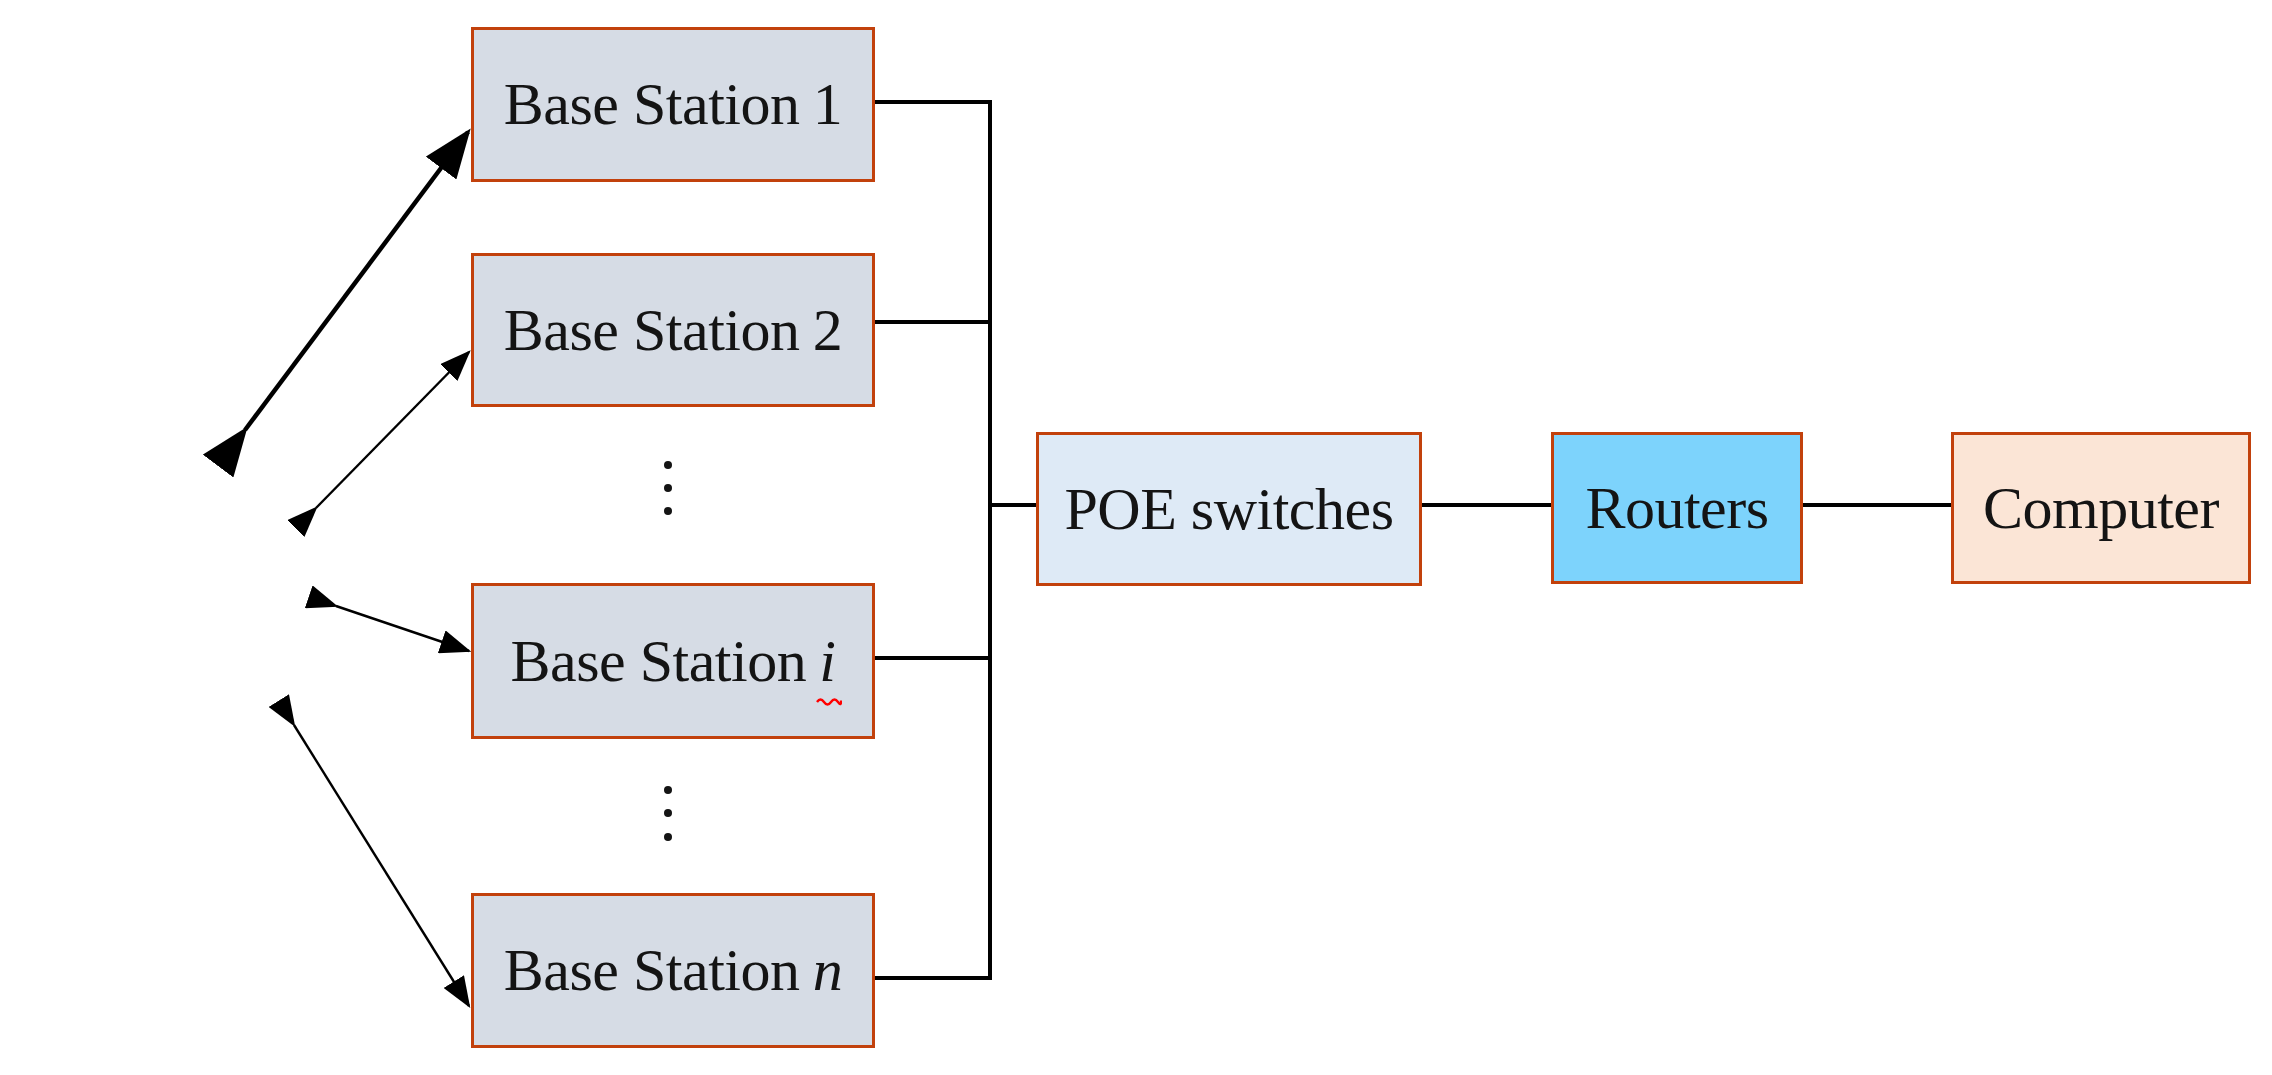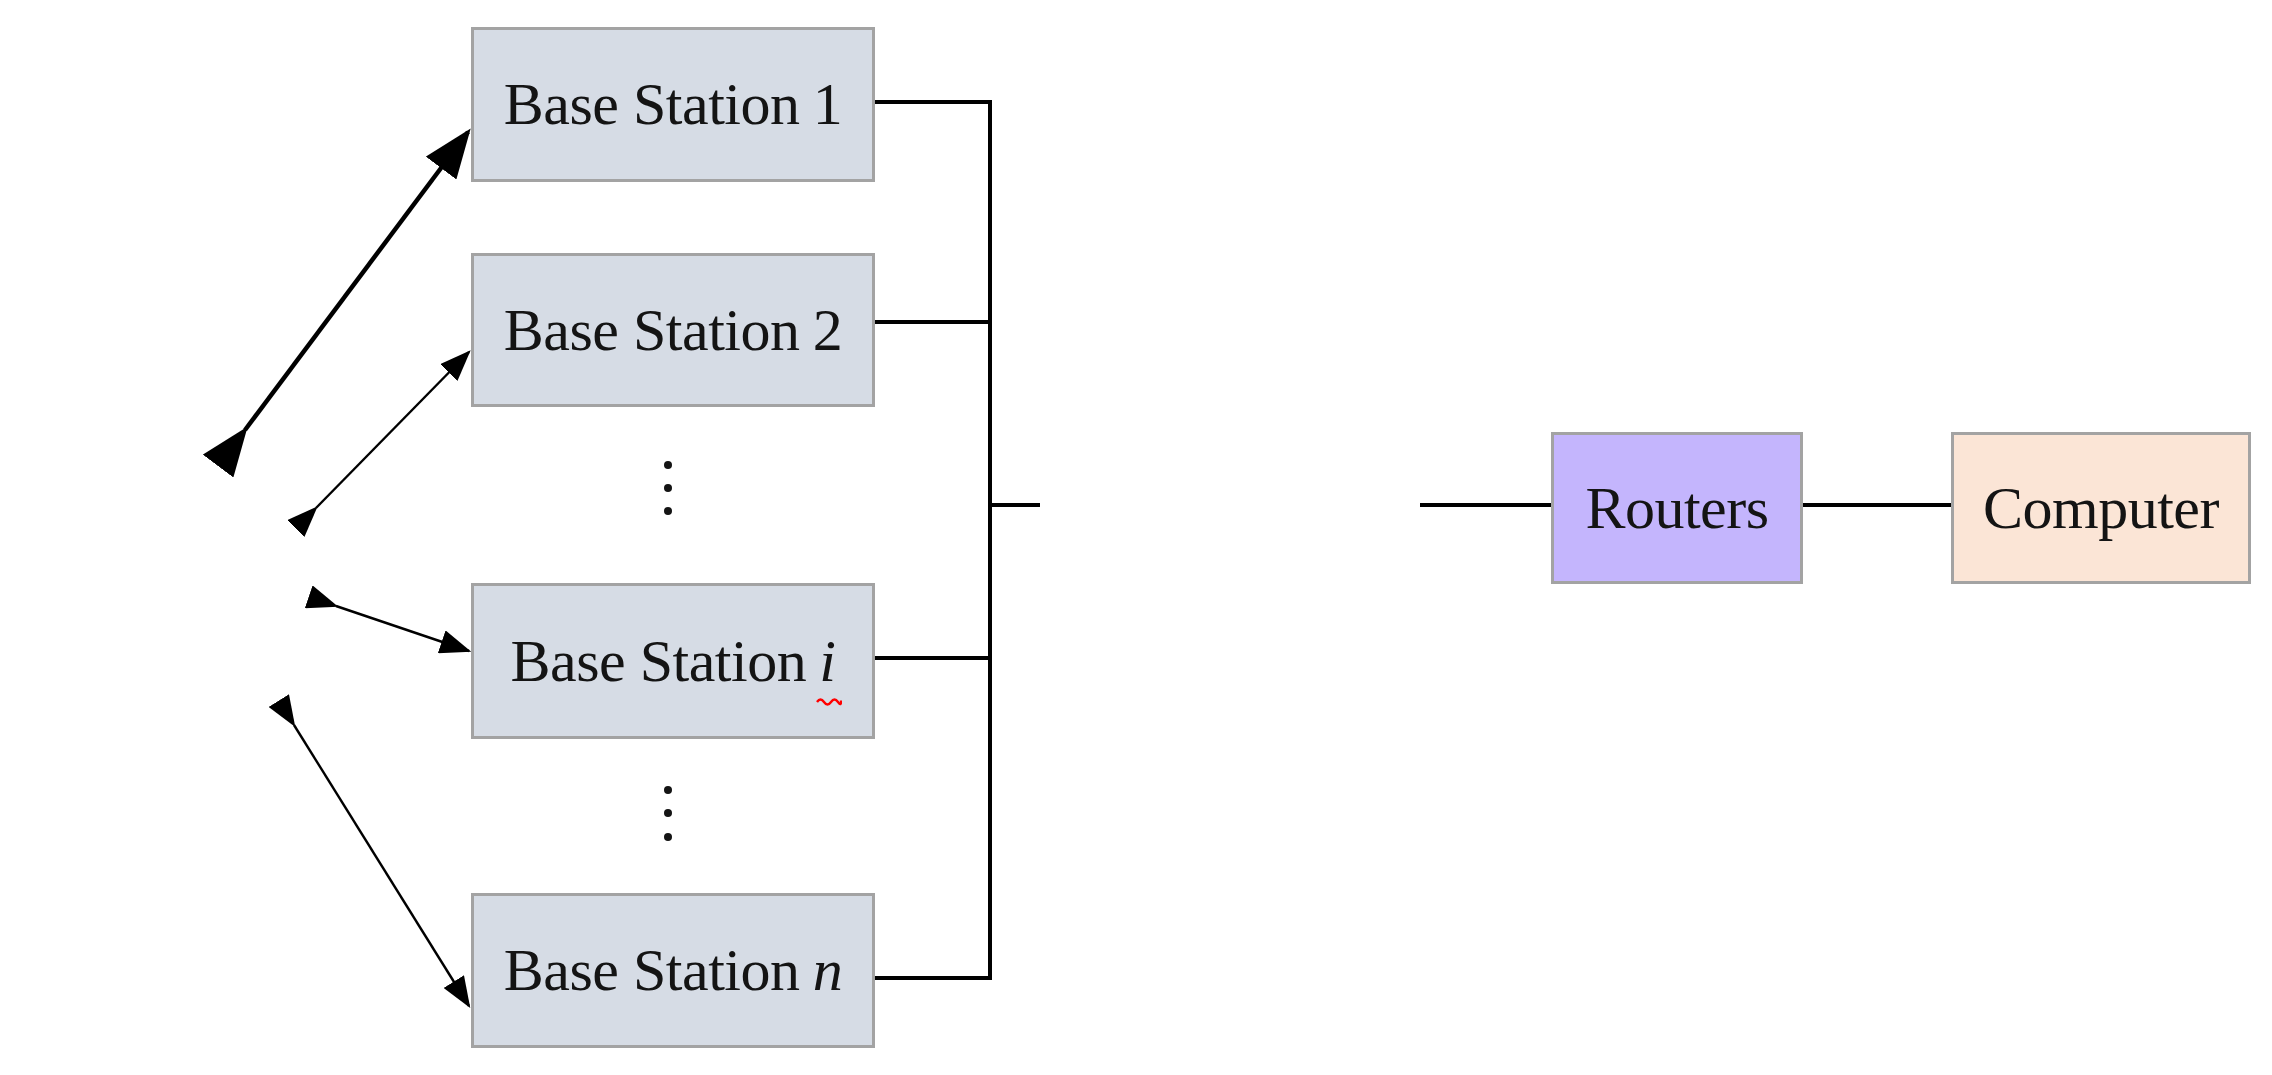--- a/index.html
+++ b/index.html
@@ -1,29 +1,29 @@
 <!DOCTYPE html>
 <html><head>
 <meta charset="utf-8">
 <style>
   html,body{margin:0;padding:0;background:#ffffff;}
   body{width:2272px;height:1075px;position:relative;overflow:hidden;
        font-family:"Liberation Serif","DejaVu Serif",serif;}
   .canvas{position:absolute;left:0;top:0;width:2272px;height:1075px;}
   svg.wires{position:absolute;left:0;top:0;}
-  .node{position:absolute;box-sizing:border-box;border:3px solid #a3a3a3;
+  .node{position:absolute;box-sizing:border-box;border:3px solid #c2410c;
         display:flex;align-items:center;justify-content:center;
         font-size:60px;color:#141414;letter-spacing:-0.5px;white-space:nowrap;}
   .bs{left:471px;width:404px;background:#D6DCE5;}
   .bs1{top:27px;height:155px;}
   .bs2{top:253px;height:154px;}
   .bsi{top:583px;height:156px;}
   .bsn{top:893px;height:155px;}
   .poe{left:1036px;top:432px;width:386px;height:154px;background:#DEEAF6;}
-  .routers{left:1551px;top:432px;width:252px;height:152px;background:#c4b5fd;}
+  .routers{left:1551px;top:432px;width:252px;height:152px;background:#7dd3fc;}
   .computer{left:1951px;top:432px;width:300px;height:152px;background:#FBE5D6;}
   .tag{left:32px;top:431px;width:299px;height:339px;border-radius:50%;
        background:#D1CECE;border:3px solid #5B9BD5;}
   .idx{margin-left:0.22em;display:inline-block;}
   .italic{font-style:italic;}
   .idx-wrap{position:relative;display:inline-block;margin-left:0.22em;}
   .idx-wrap .inner{display:inline-block;}
   .squiggle{position:absolute;left:-3px;bottom:-10px;}
 </style>
 </head>
@@ -86,20 +86,23 @@
         <path d="M1,6 Q4.5,1 8,6 T15,6 T22,6 T25,4.5" fill="none" stroke="#FF0000" stroke-width="2.4"></path>
       </svg>
     </span>
   </div>
 
   <div class="node bs bsn">
     <span>Base Station</span>
     <span class="idx italic">n</span>
   </div>
 
+  <div class="node poe">
+    <span>POE switches</span>
+  </div>
 
   <div class="node routers">
     <span>Routers</span>
   </div>
 
   <div class="node computer">
     <span>Computer</span>
   </div>
 
 </div>

